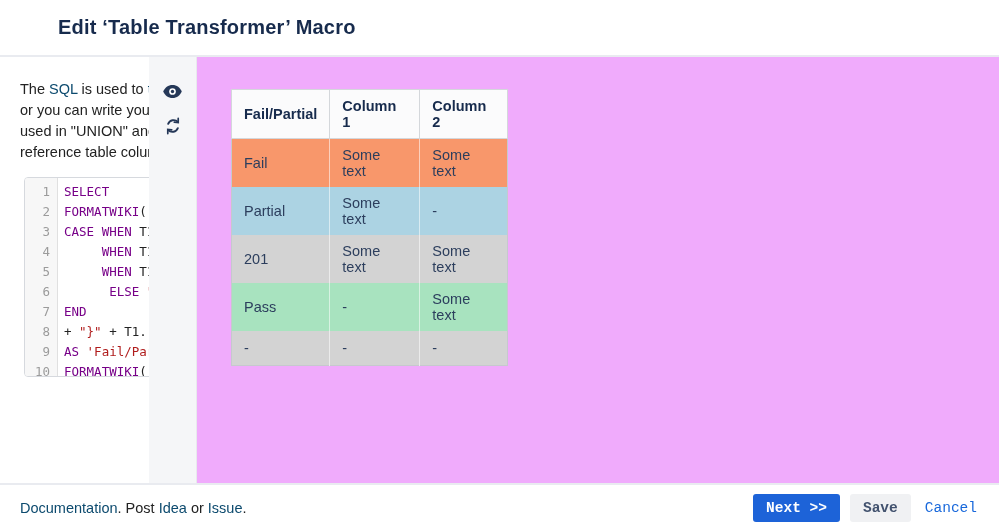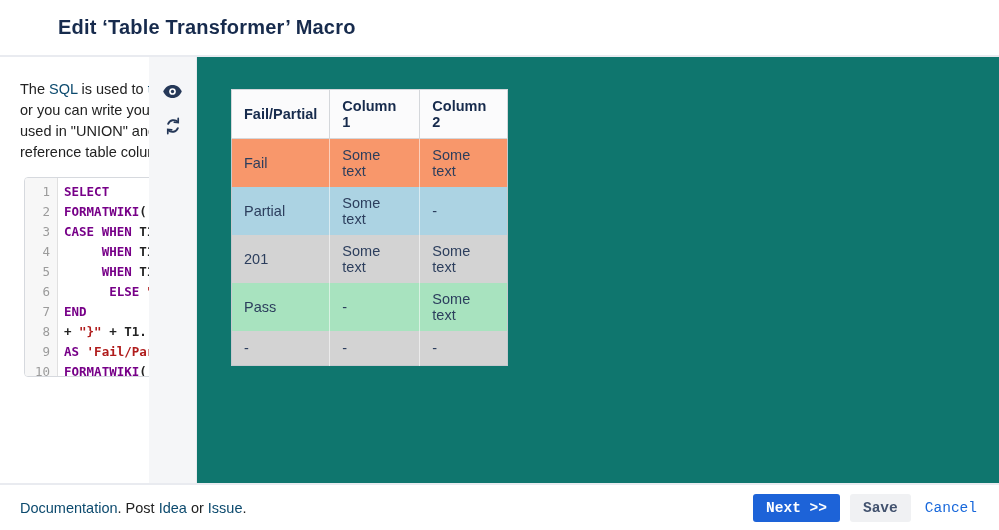--- a/index.html
+++ b/index.html
@@ -21,33 +21,33 @@
 
   
   .panel{width:149px;flex-shrink:0;background:#fff;position:relative;overflow:hidden;}
   .desc{position:absolute;top:22px;left:20px;width:220px;font-size:14.5px;line-height:21px;color:#344563;}
   .dline{white-space:nowrap;overflow:hidden;}
   .lnk{color:#0c4a6e;cursor:pointer;}
 
   .editor{position:absolute;top:120px;left:24px;width:262px;height:198px;border:1px solid #d6d9de;border-radius:4px;background:#fff;display:flex;overflow:hidden;font-family:"DejaVu Sans Mono","Liberation Mono",monospace;font-size:12.5px;line-height:20px;}
   .gutter{width:33px;flex-shrink:0;background:#f7f7f7;border-right:1px solid #e0e0e0;padding-top:4px;box-sizing:border-box;}
   .gutter div{height:20px;text-align:right;padding-right:7px;color:#9b9b9b;font-weight:400;}
-  .code{padding:4px 0 0 6px;white-space:pre;font-weight:700;color:#222;}
+  .code{padding:4px 0 0 6px;white-space:pre;font-weight:400;color:#222;}
   .code div{height:20px;}
   .c-kw{color:#770088;}
   .c-str{color:#b01c1c;}
   .c-pl{color:#222;}
 
   
   .splitter{width:48px;flex-shrink:0;background:#f5f6f8;border-right:1px solid #e8eaed;box-sizing:border-box;display:flex;flex-direction:column;align-items:center;padding-top:24px;gap:15px;}
   .iconbtn{width:20px;height:20px;display:flex;align-items:center;justify-content:center;cursor:pointer;}
   .iconbtn svg{display:block;}
 
   
-  .preview{flex:1;background:#0f766e;padding:32px 0 0 34px;box-sizing:border-box;overflow:hidden;}
+  .preview{flex:1;background:#f0abfc;padding:32px 0 0 34px;box-sizing:border-box;overflow:hidden;}
   table.pv{border-collapse:collapse;border:1px solid #c6c9ce;}
   table.pv th{width:97px;box-sizing:border-box;background:#fbfbfc;border:1px solid #d4d7db;color:#172b4d;font-size:14.5px;font-weight:700;text-align:left;padding:8px 12px;height:34px;}
   table.pv th:nth-child(2){width:90px;}
   table.pv th:nth-child(3){width:88px;}
   table.pv td{font-size:14.5px;color:#2c3e5d;text-align:left;padding:8px 12px;height:18px;border-left:1px solid rgba(255,255,255,0.55);}
   table.pv td:first-child{border-left:none;margin-left:48px;}
 
   
   .footer{height:47px;flex-shrink:0;border-top:2px solid #e9ebf0;box-sizing:border-box;display:flex;align-items:center;padding:0 18px 0 20px;background:#fff;}
   .note{font-size:14.5px;color:#505f79;}

